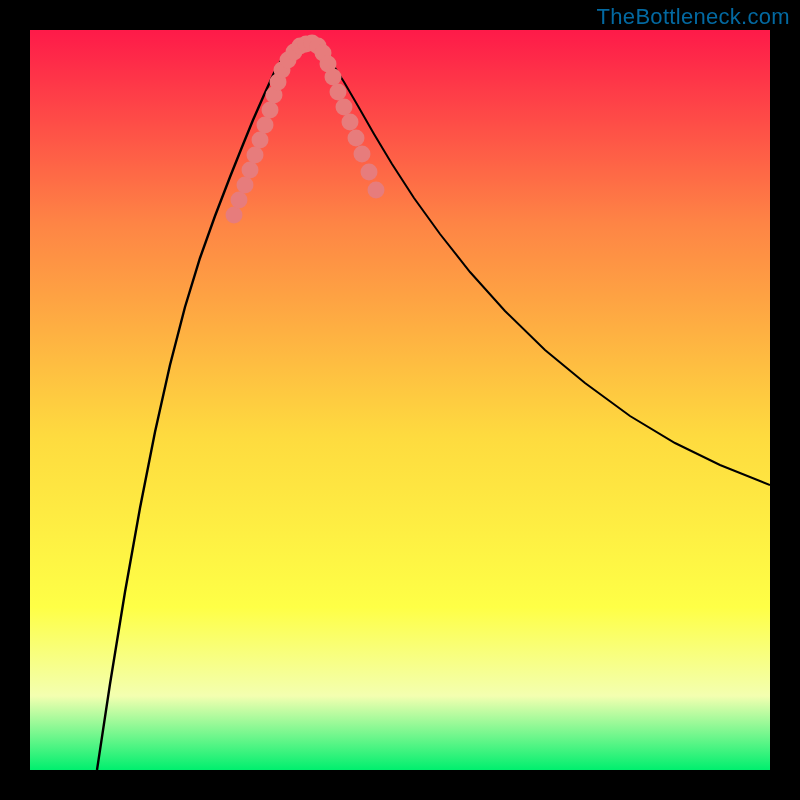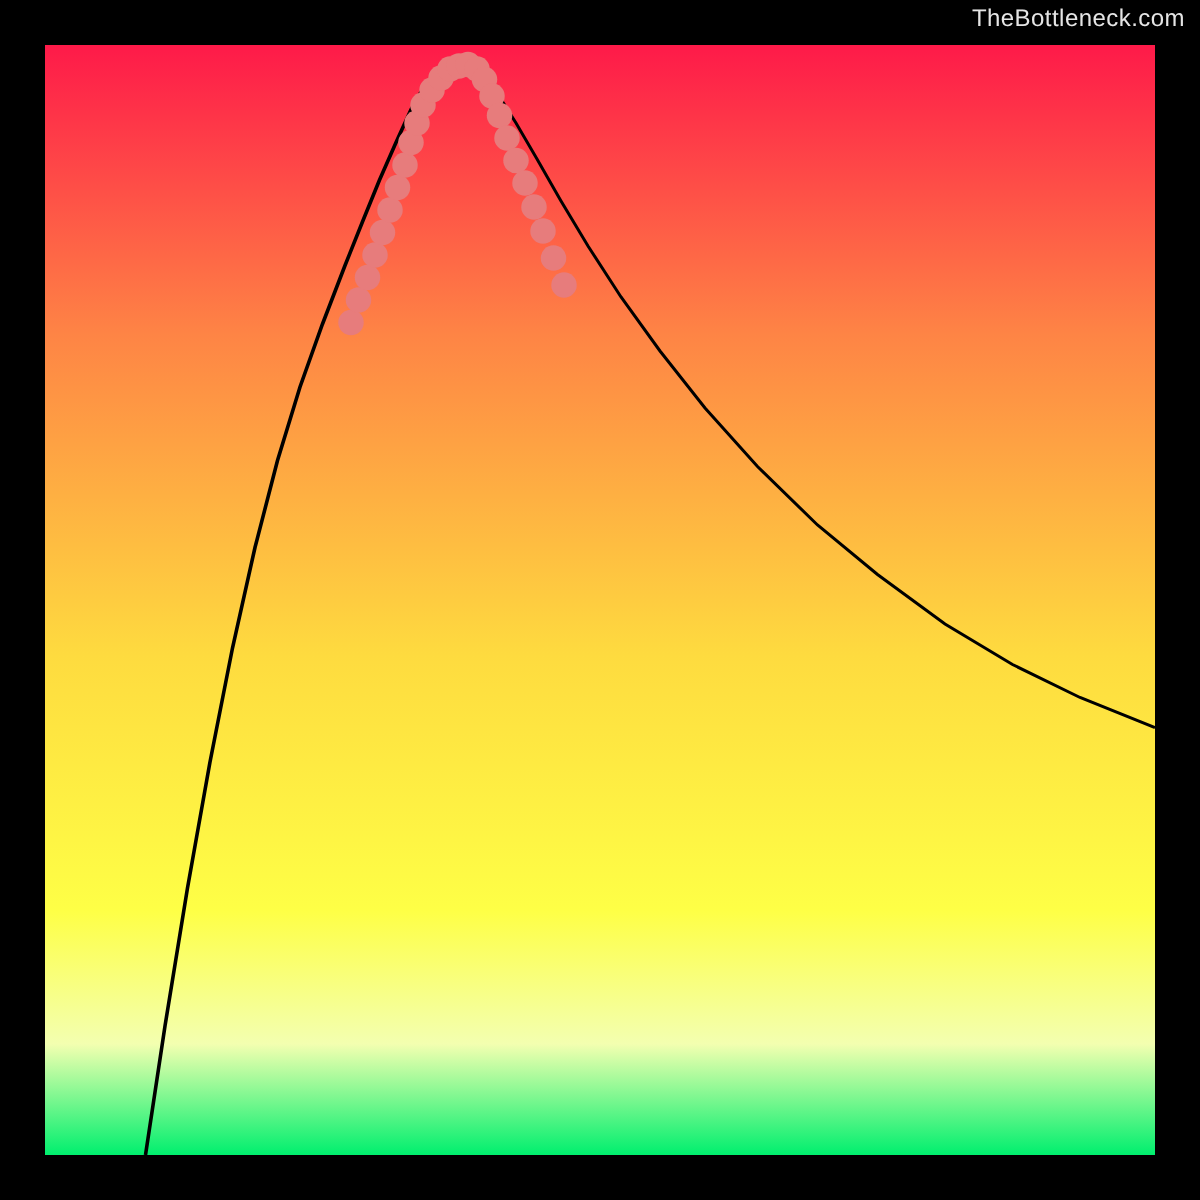--- a/index.html
+++ b/index.html
@@ -32,22 +32,22 @@
     position: absolute;
     inset: 0;
     width: 740px;
     height: 740px;
     overflow: visible;
   }
   .watermark {
     position: absolute;
     top: 4px;
     right: 10px;
-    color: #e5e5e5;
-    font-size: 16px;
+    color: #0369a1;
+    font-size: 22px;
     font-weight: 500;
     letter-spacing: 0.3px;
     user-select: none;
   }
 </style>
 </head>
 <body>
 
 <div class="stage">
 

